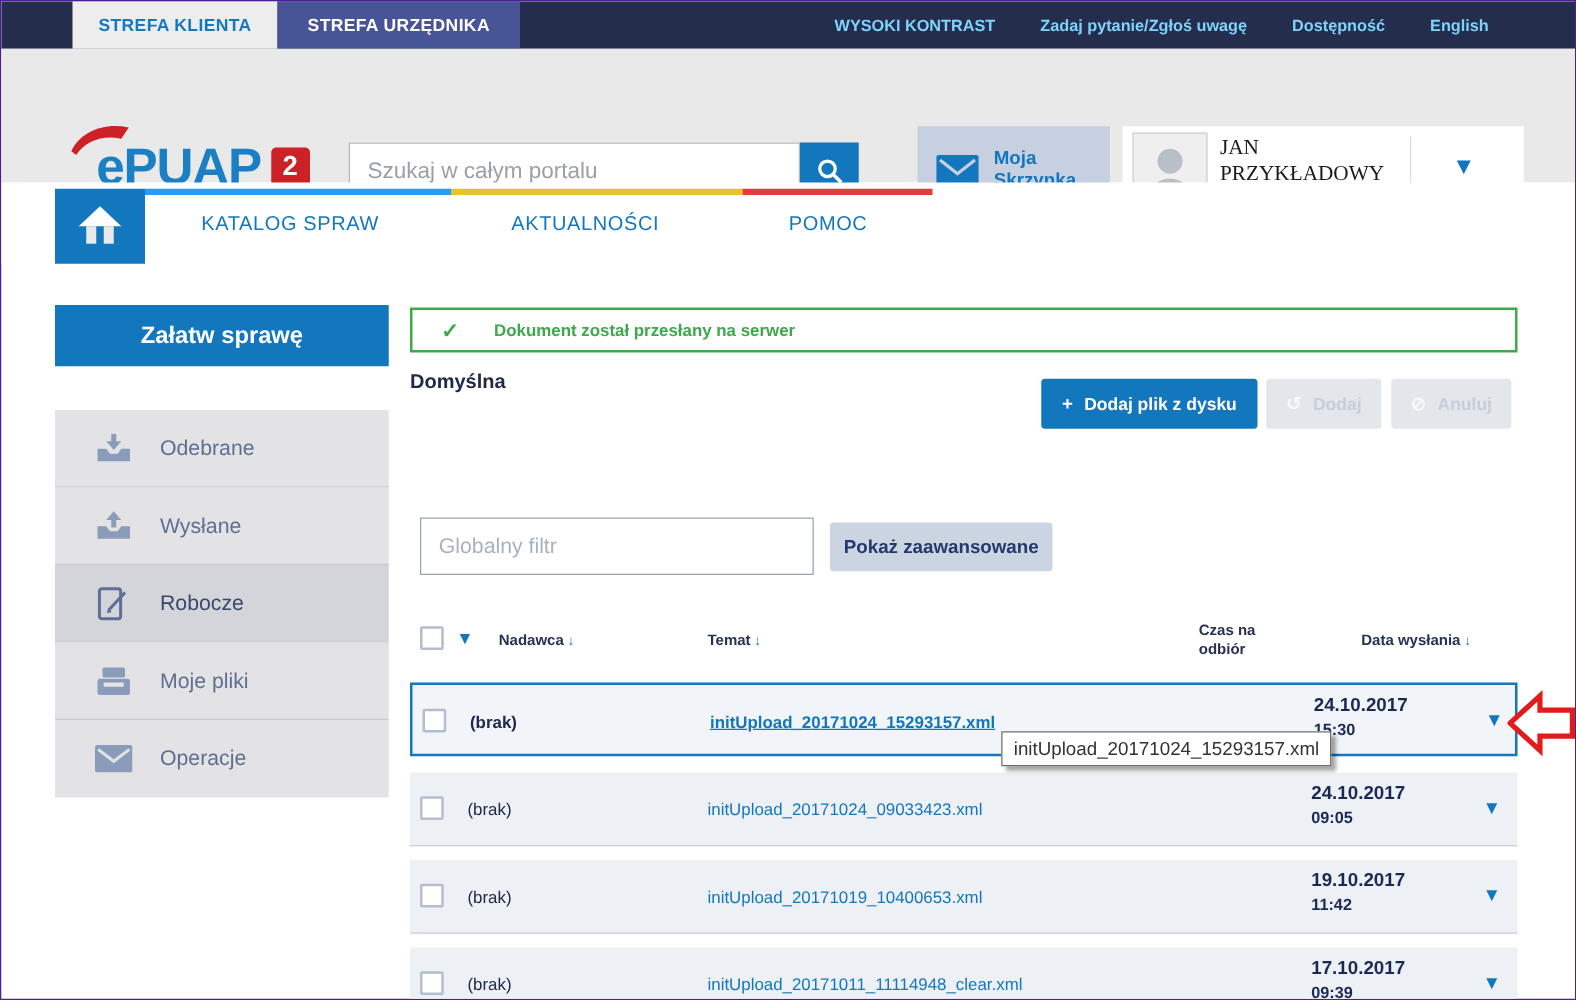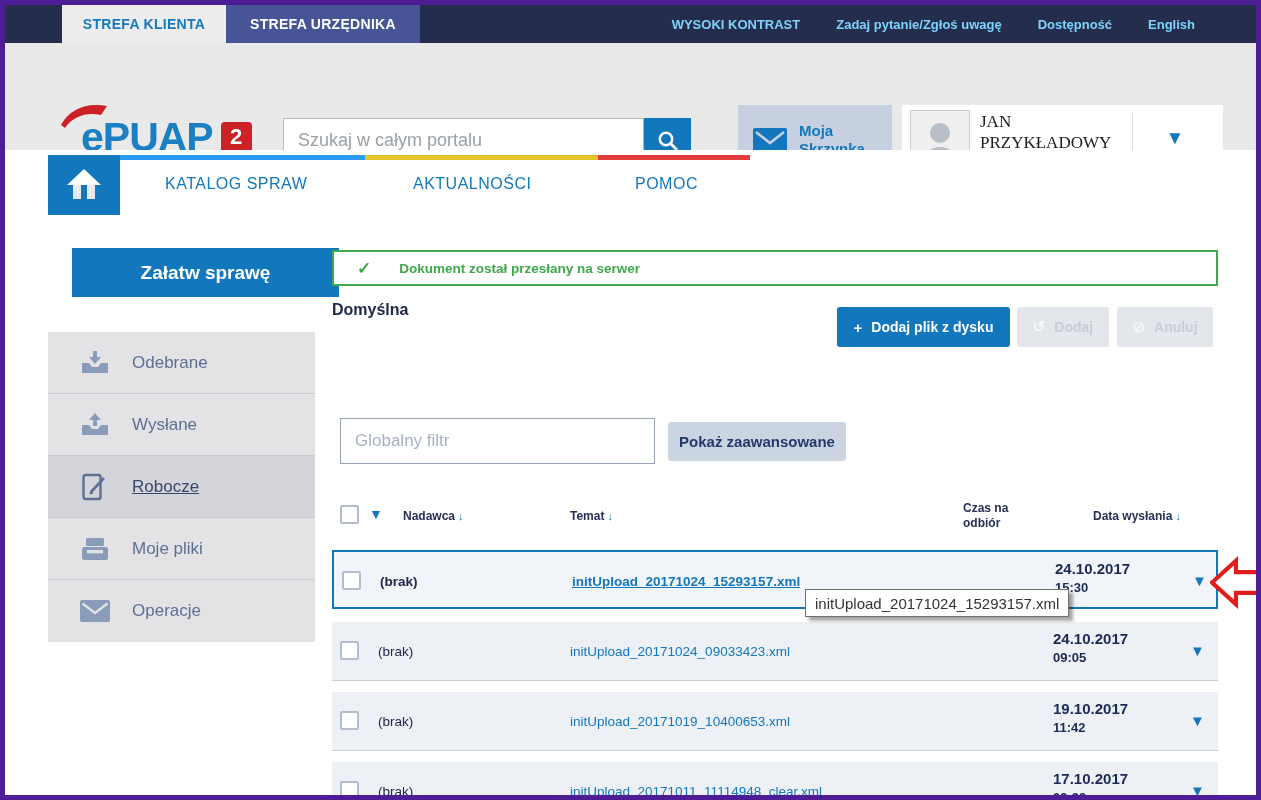--- a/index.html
+++ b/index.html
@@ -1,18 +1,18 @@
 <!DOCTYPE html>
 <html><head>
 <meta charset="utf-8">
 <style>
   * { margin:0; padding:0; box-sizing:border-box; font-family:"Liberation Sans", sans-serif; }
   body { background:#888; }
   .page { position:relative; width:1261px; height:800px; background:#fff;
-          border:5px solid #4c1d95; overflow:hidden; }
+          border:1px solid #4c1d95; overflow:hidden; }
 
   
   .topbar { position:absolute; left:0; top:0; width:1261px; height:38px; background:#252d4d; }
   .toptab { position:absolute; top:0; height:38px; display:flex; align-items:center;
             justify-content:center; font-weight:bold; font-size:14px; letter-spacing:.3px; cursor:pointer; }
   .toptab.klient  { left:57px;  width:164px; background:#ededed; color:#1679be; }
   .toptab.urzednik{ left:221px; width:194px; background:#475596; color:#fff; }
   .toplinks { position:absolute; right:71px; top:0; height:38px; display:flex; align-items:center; gap:36px; }
   .toplink { color:#7dd3fc; font-weight:bold; font-size:13px; white-space:nowrap; cursor:pointer; }
 
@@ -42,26 +42,26 @@
 
   
   .navbar { position:absolute; left:0; top:145px; width:1261px; height:65px; background:#fff; }
   .home-btn { position:absolute; left:43px; top:5px; width:72px; height:60px; background:#1377bd;
               display:flex; align-items:center; justify-content:center; cursor:pointer; }
   .stripe { position:absolute; top:5px; height:5px; }
   .navtab { position:absolute; top:25px; font-size:16px; color:#1377bd; letter-spacing:.5px; cursor:pointer; }
 
   
   .cta { position:absolute; left:43px; top:243px; width:267px; height:49px; background:#1377bd; color:#fff;
-         font-size:19px; font-weight:bold; display:flex; align-items:center; justify-content:center; cursor:pointer;margin-left:24px; }
+         font-size:19px; font-weight:bold; display:flex; align-items:center; justify-content:center; cursor:pointer; }
   .menu { position:absolute; left:43px; top:327px; width:267px; }
   .menu-item { height:62px; background:#e3e3e5; border-bottom:1px solid #cbcbcf; display:flex;
                align-items:center; color:#5e6f93; font-size:17px; cursor:pointer; }
   .menu-item:last-child { border-bottom:none; }
-  .menu-item.active { background:#d4d5da; color:#39476b;text-decoration:underline; }
+  .menu-item.active { background:#d4d5da; color:#39476b; }
   .menu-icon { width:30px; margin-left:32px; margin-right:22px; display:flex; justify-content:center; }
 
   
   .alert { position:absolute; left:327px; top:245px; width:886px; height:36px; background:#fff;
            border:2px solid #3fa74c; display:flex; align-items:center; }
   .alert-check { margin-left:23px; color:#3fa74c; font-weight:bold; font-size:17px; }
   .alert-text { margin-left:28px; color:#3fa74c; font-weight:bold; font-size:13.5px; }
   .page-title { position:absolute; left:327px; top:296px; font-size:16px; font-weight:bold; color:#20294a; }
   .btn { position:absolute; top:302px; height:40px; display:flex; align-items:center; justify-content:center;
          font-size:14px; font-weight:bold; border:none; border-radius:3px; cursor:pointer; }

